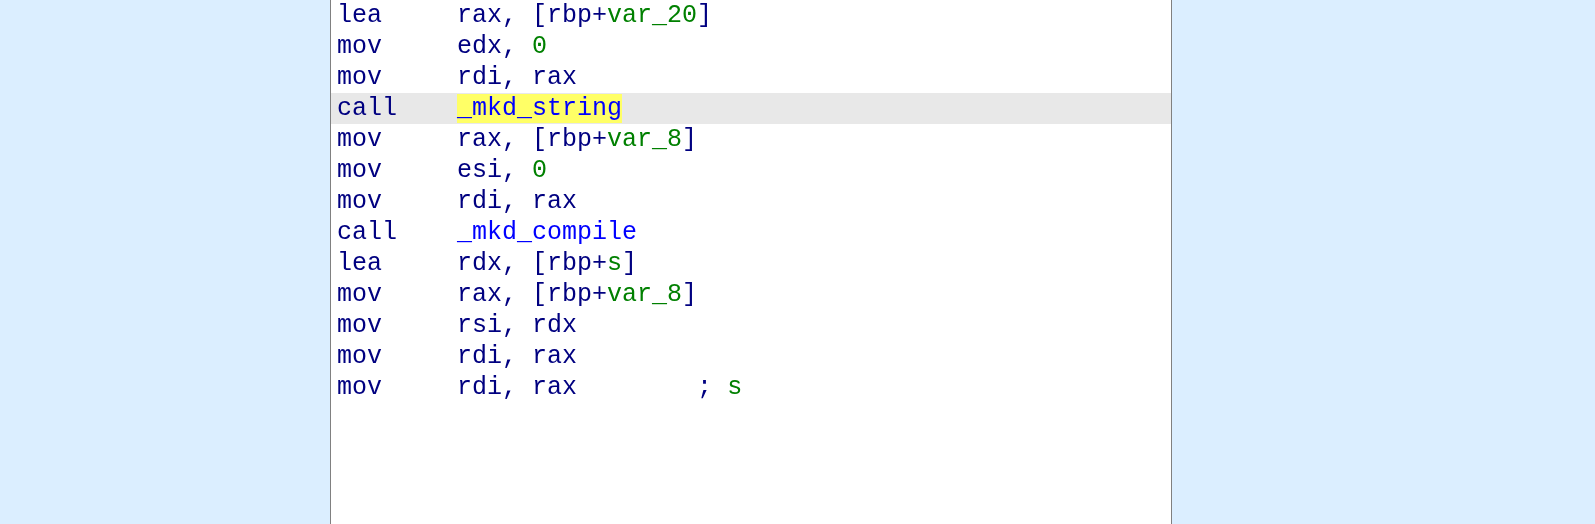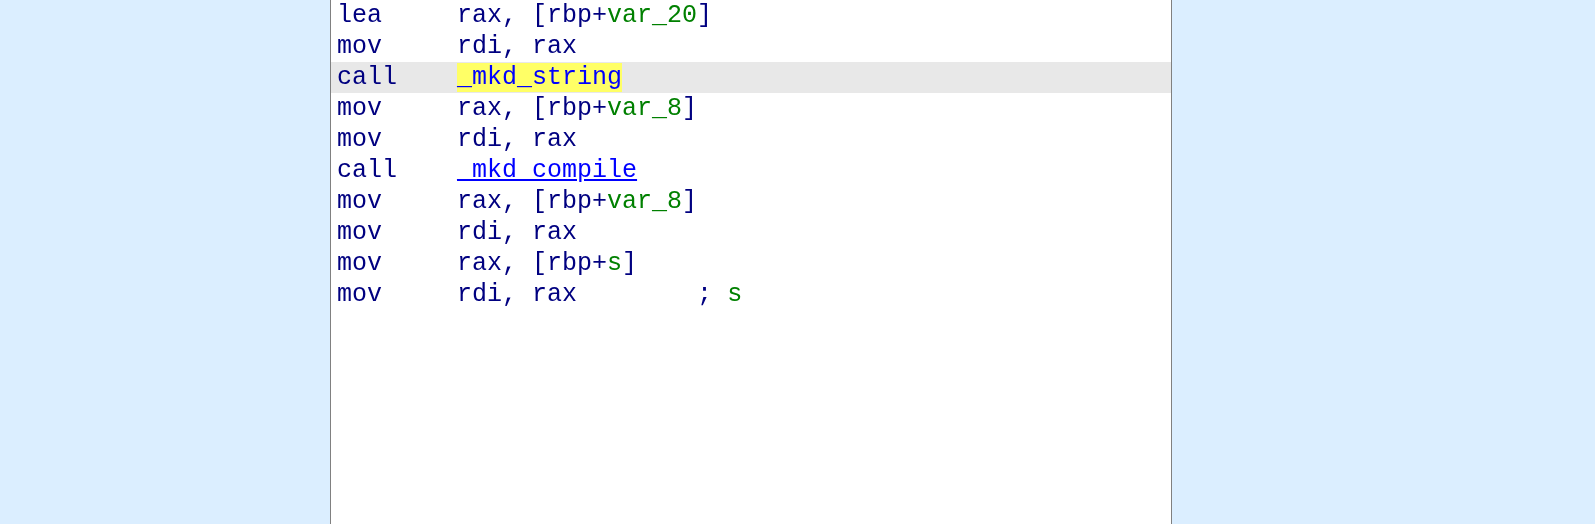--- a/index.html
+++ b/index.html
@@ -36,33 +36,36 @@
     padding-left: 6px;
     color: #000080;
   }
   .line.hl {
     background: #e8e8e8;
   }
   .mn { color: #000080; }      
   .reg { color: #000080; }     
   .num { color: #008000; }     
   .var { color: #008000; }     
-  .func { color: #0000ff; text-decoration: underline; }    
+  .func { color: #0000ff; }    
   .sel { background: #ffff66; color:#0000ff; }   
 </style>
 </head>
 <body>
 <div class="outer">
   <div class="code-box">
     <div id="lines">
         <div class="line"><span class="mn">lea</span>     <span class="reg">rax</span><span class="reg">, [</span><span class="reg">rbp</span><span class="reg">+</span><span class="var">var_20</span><span class="reg">]</span></div>
+        <div class="line"><span class="mn">mov</span>     <span class="reg">edx</span><span class="reg">, </span><span class="num">0</span></div>
         <div class="line"><span class="mn">mov</span>     <span class="reg">rdi</span><span class="reg">, </span><span class="reg">rax</span></div>
         <div class="line hl"><span class="mn">call</span>    <span class="sel">_mkd_string</span></div>
         <div class="line"><span class="mn">mov</span>     <span class="reg">rax</span><span class="reg">, [</span><span class="reg">rbp</span><span class="reg">+</span><span class="var">var_8</span><span class="reg">]</span></div>
+        <div class="line"><span class="mn">mov</span>     <span class="reg">esi</span><span class="reg">, </span><span class="num">0</span></div>
         <div class="line"><span class="mn">mov</span>     <span class="reg">rdi</span><span class="reg">, </span><span class="reg">rax</span></div>
         <div class="line"><span class="mn">call</span>    <span class="func">_mkd_compile</span></div>
+        <div class="line"><span class="mn">lea</span>     <span class="reg">rdx</span><span class="reg">, [</span><span class="reg">rbp</span><span class="reg">+</span><span class="var">s</span><span class="reg">]</span></div>
         <div class="line"><span class="mn">mov</span>     <span class="reg">rax</span><span class="reg">, [</span><span class="reg">rbp</span><span class="reg">+</span><span class="var">var_8</span><span class="reg">]</span></div>
+        <div class="line"><span class="mn">mov</span>     <span class="reg">rsi</span><span class="reg">, </span><span class="reg">rdx</span></div>
         <div class="line"><span class="mn">mov</span>     <span class="reg">rdi</span><span class="reg">, </span><span class="reg">rax</span></div>
-        <div class="line"><span class="mn">mov</span>     <span class="reg">rax</span><span class="reg">, [</span><span class="reg">rbp</span><span class="reg">+</span><span class="var">s</span><span class="reg">]</span></div>
         <div class="line"><span class="mn">mov</span>     <span class="reg">rdi</span><span class="reg">, </span><span class="reg">rax</span>        <span class="reg">; </span><span class="var">s</span></div>
       </div>
   </div>
 </div>
 
 </body></html>

